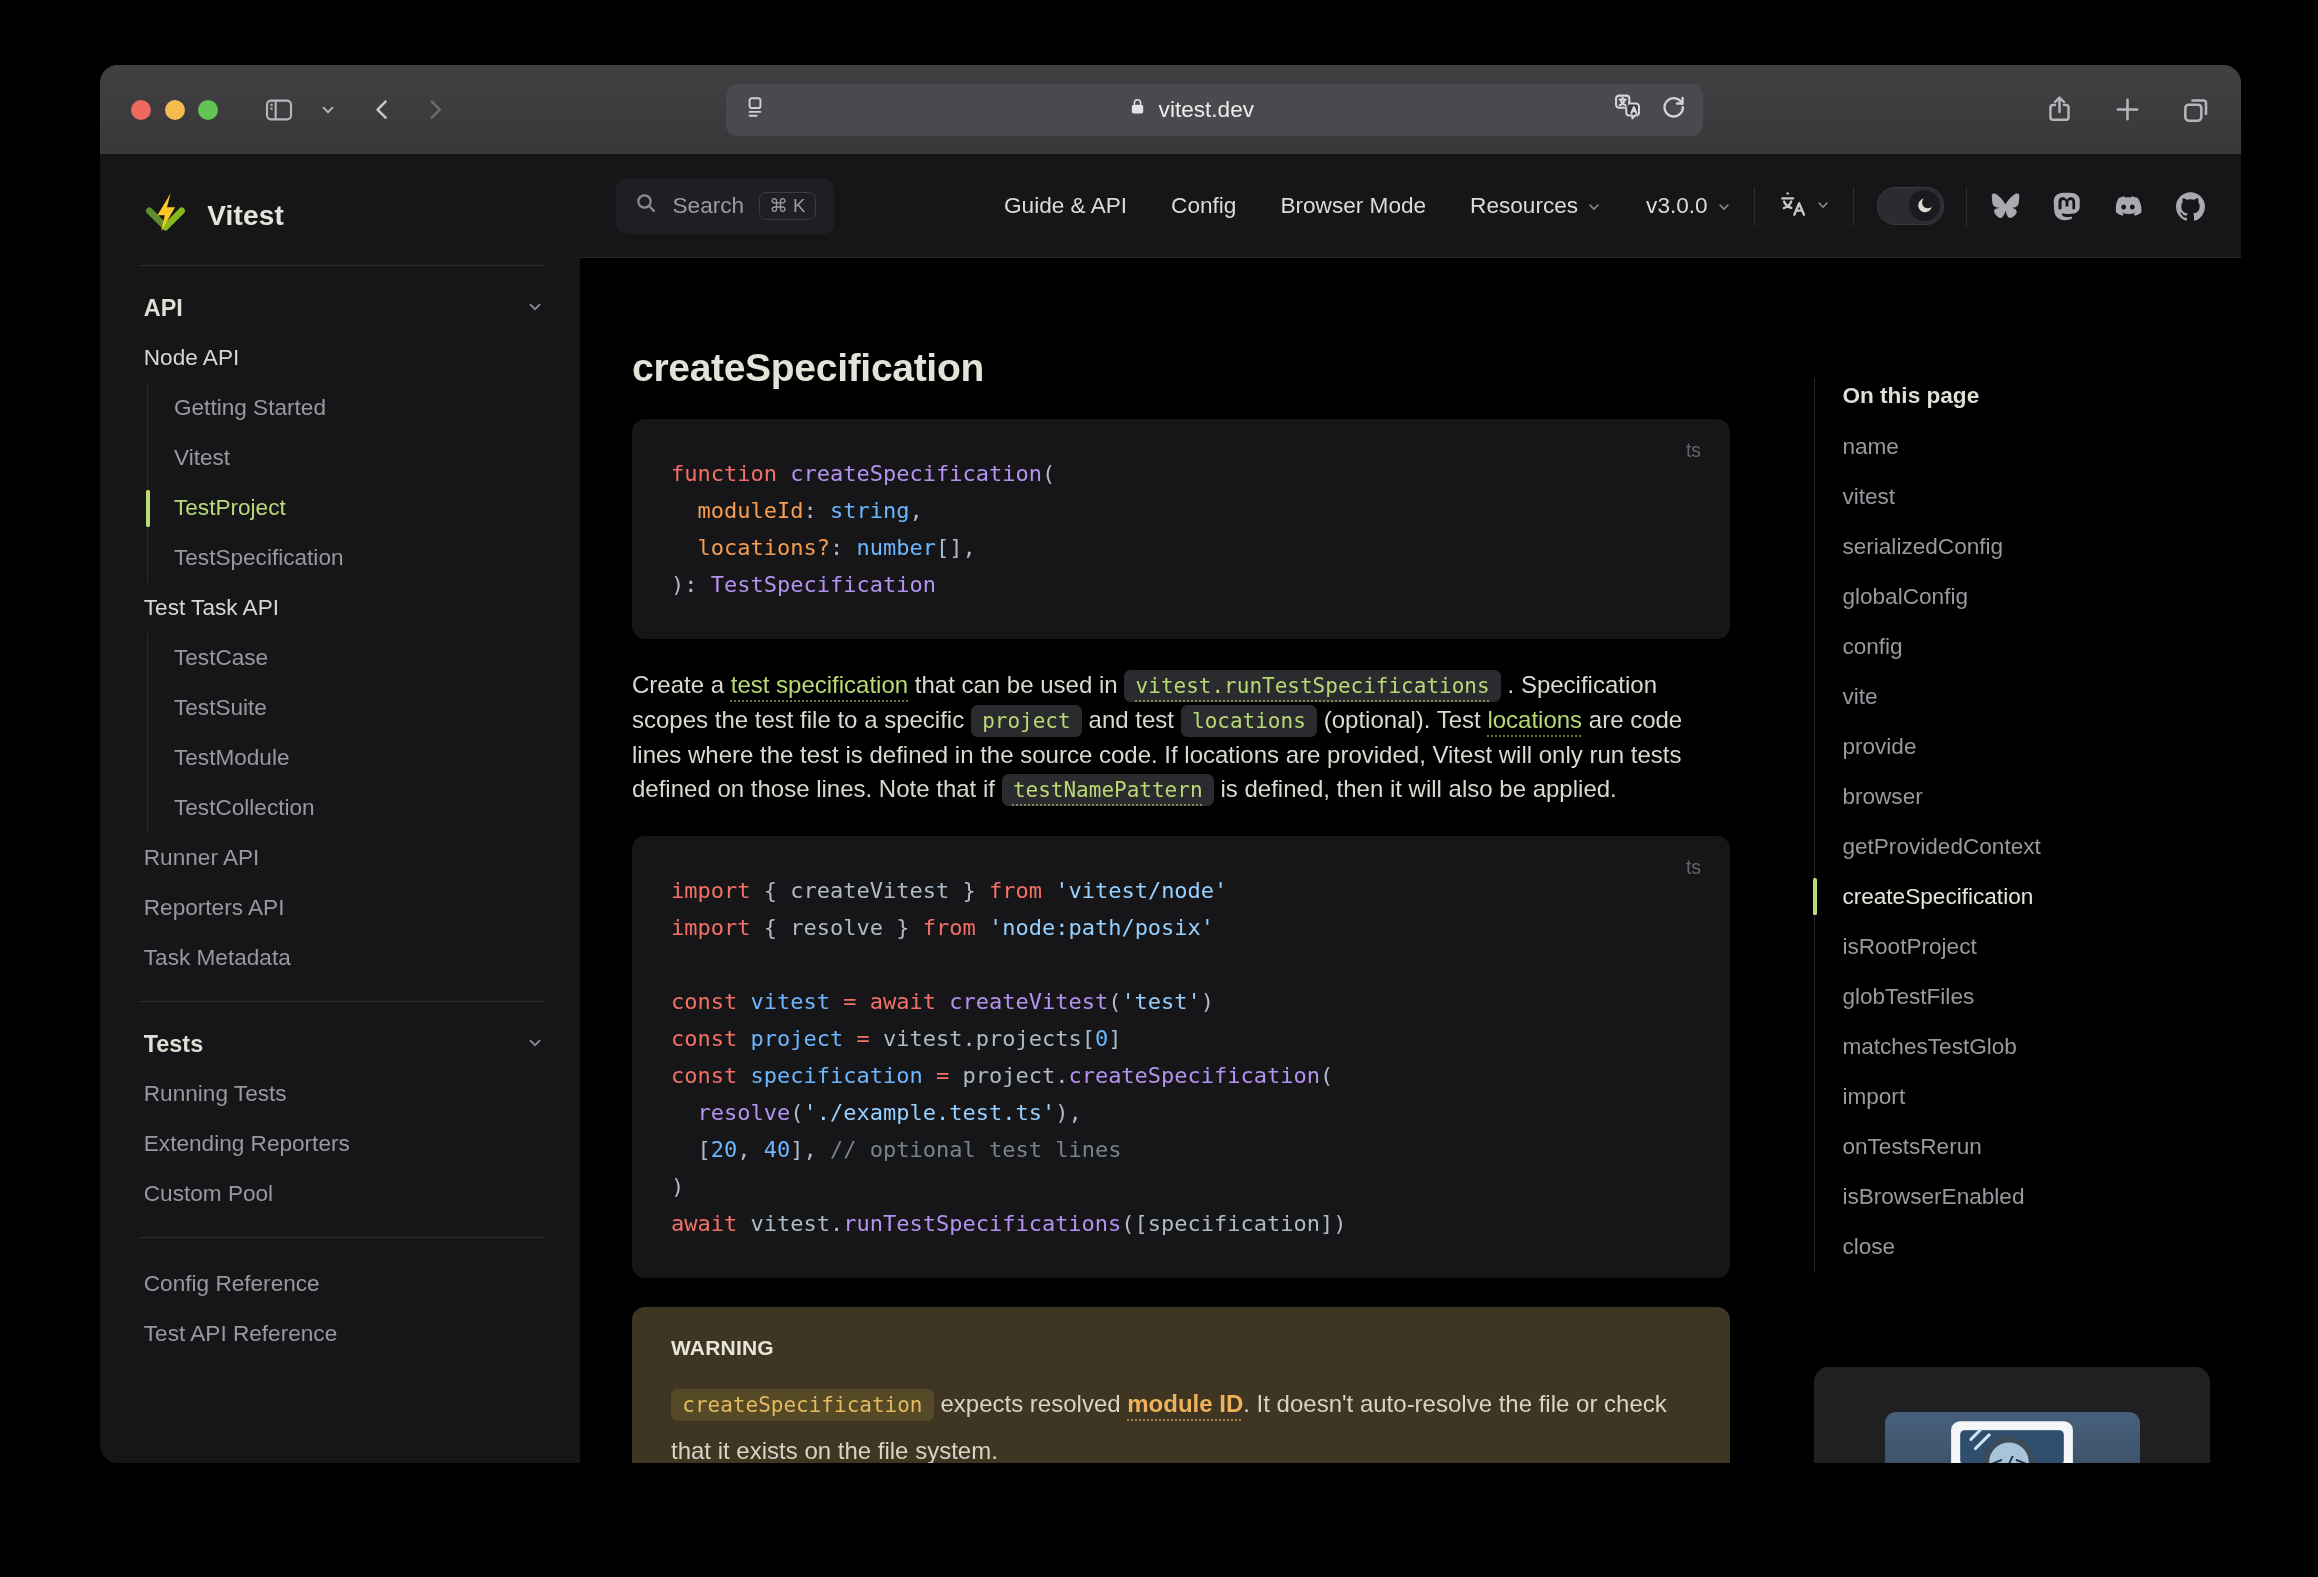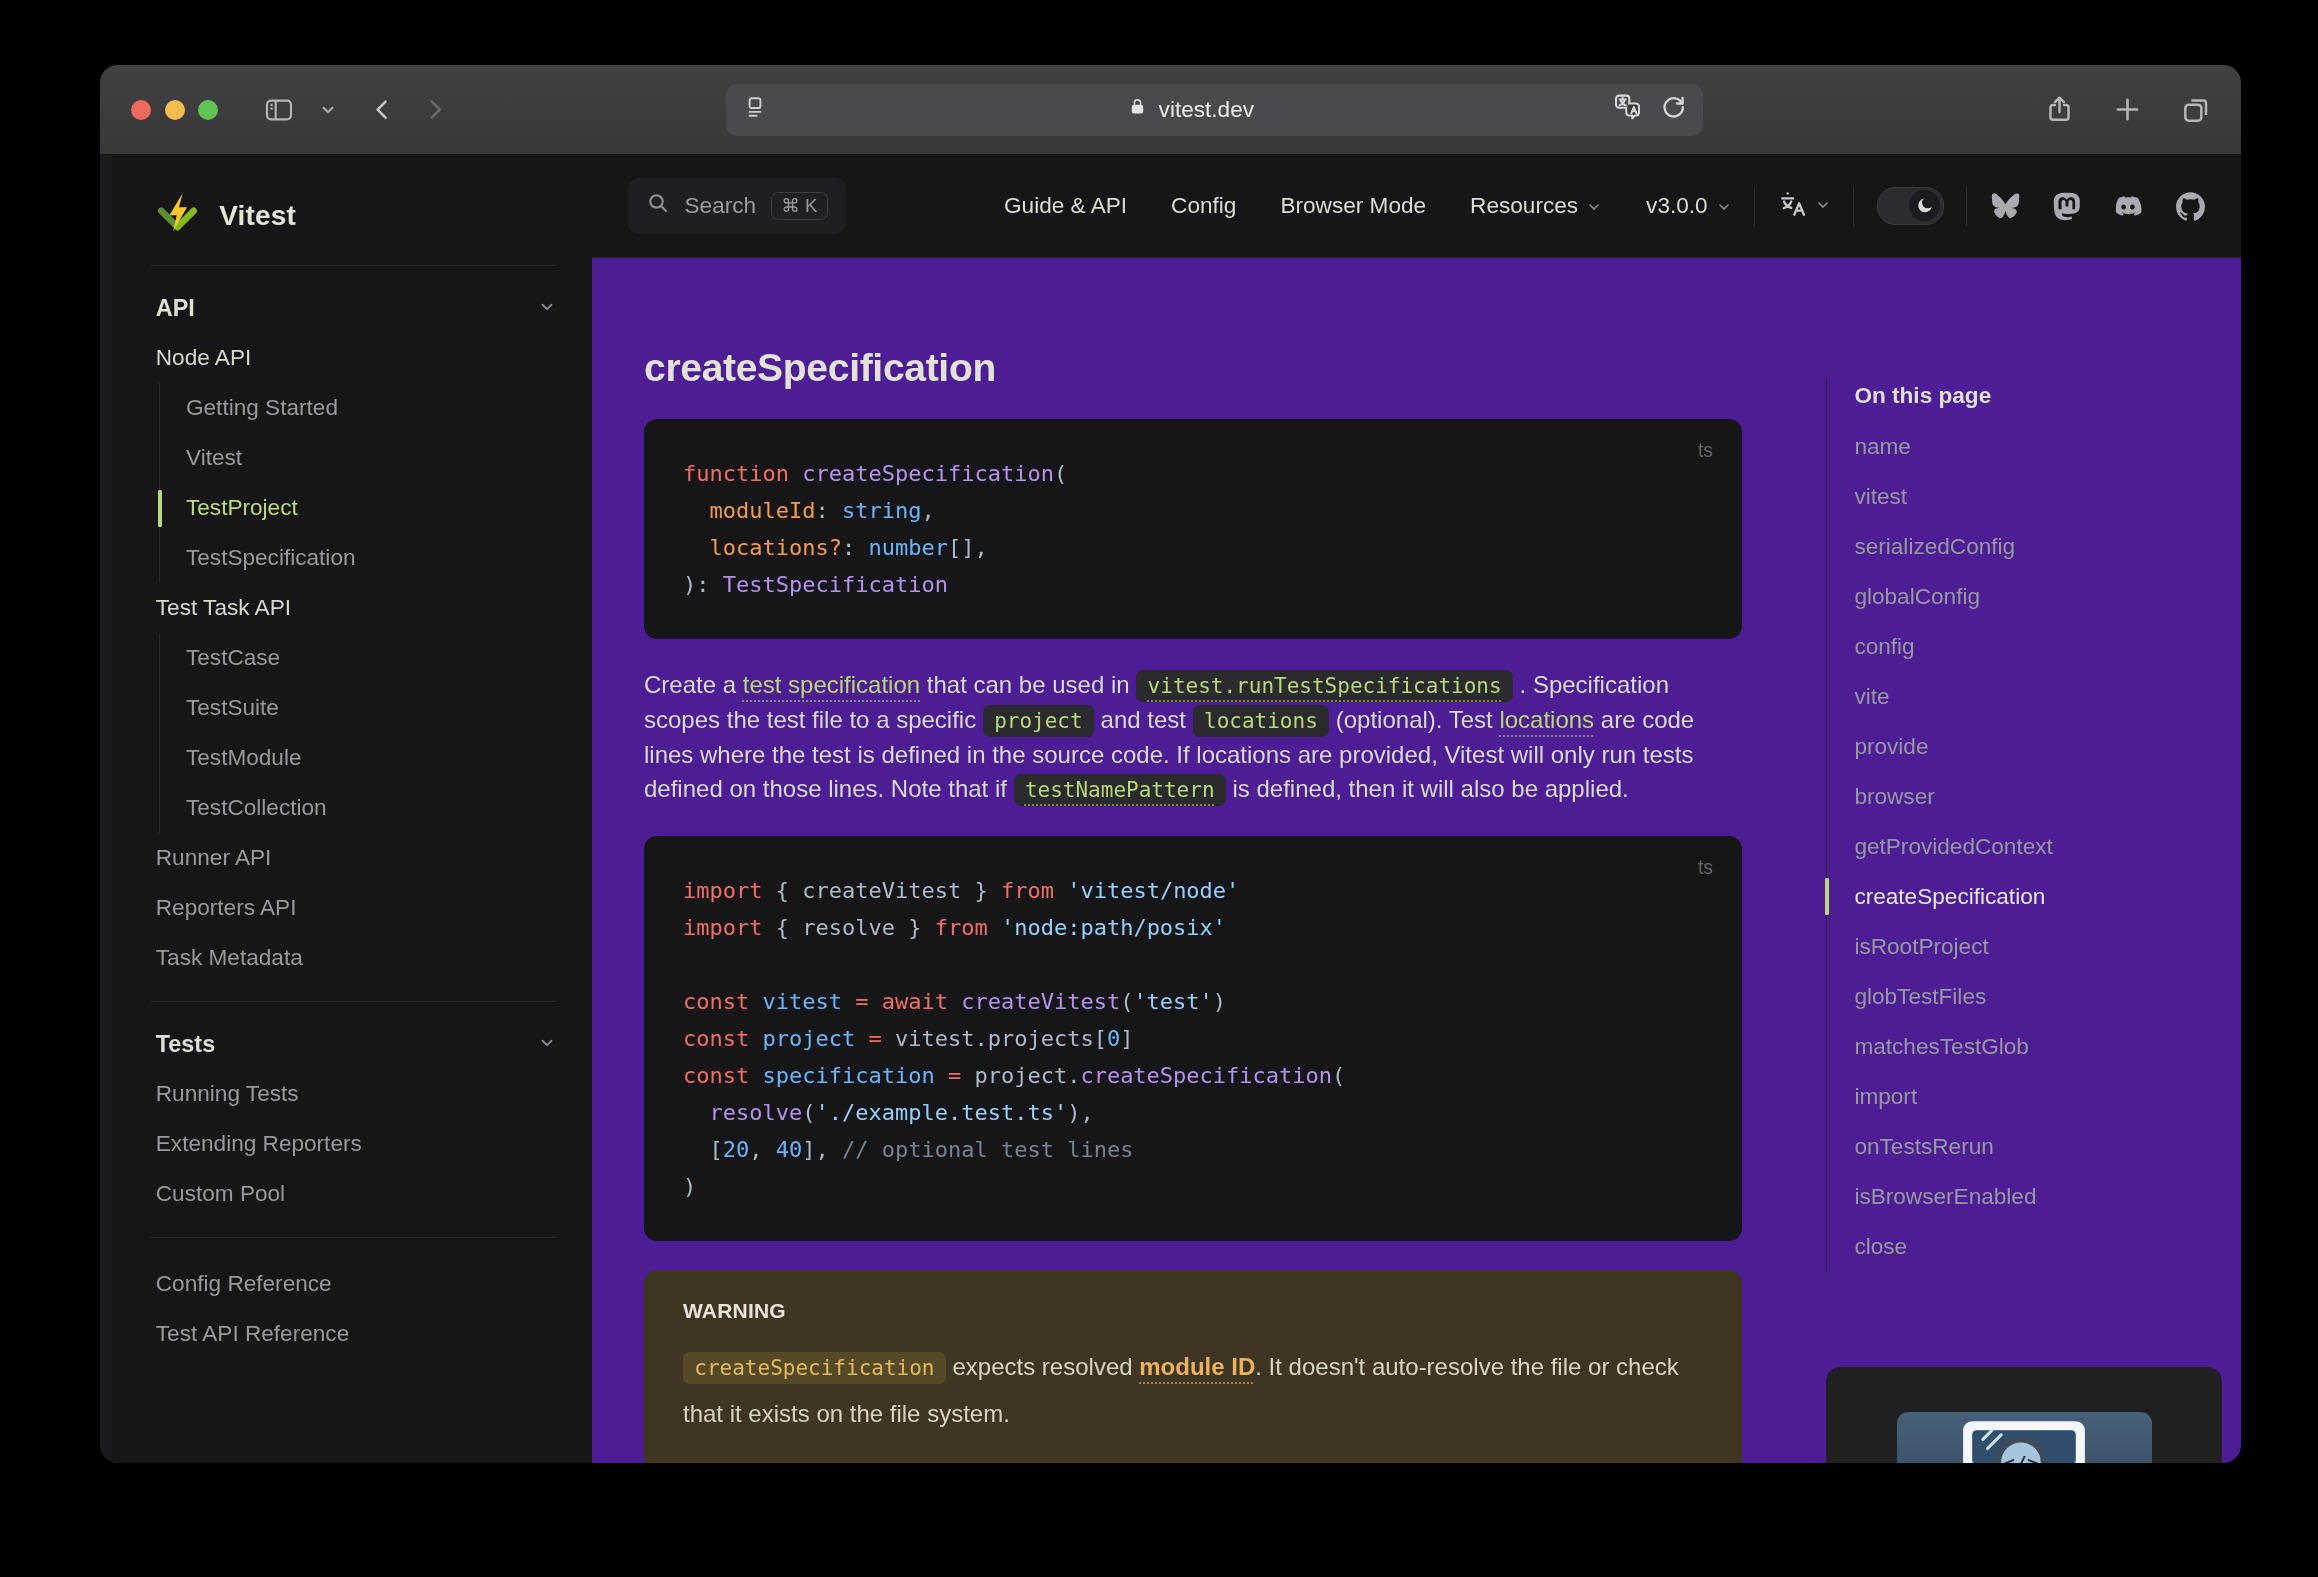--- a/index.html
+++ b/index.html
@@ -16,21 +16,21 @@
   .chrome-ic svg{display:block;}
   .chrome-left{display:flex;align-items:center;gap:24px;margin-left:45px;}
   .dim{color:#6d6b6f;}
   .addr{position:absolute;left:626px;top:18.6px;width:977px;height:52px;background:#4b494d;
     border-radius:11.3px;display:flex;align-items:center;color:#ececec;font-size:22.6px;}
   .addr .left-ic{margin-left:16px;color:#cfcdd1;}
   .addr .center{flex:1;display:flex;align-items:center;justify-content:center;gap:11px;}
   .addr .right-ics{display:flex;align-items:center;gap:18px;margin-right:16px;color:#d6d4d8;}
   .chrome-right{position:absolute;right:29px;top:0;height:89px;display:flex;align-items:center;gap:37px;color:#b7b5b9;}
   
-  .site{display:flex;height:1309px;background:#4c1d95;margin-left:12px;}
+  .site{display:flex;height:1309px;background:#000000;}
   .sidebar{width:480px;box-sizing:border-box;background:#161618;padding:31px 36px 0 39px;flex:none;overflow:hidden;}
   .brand{display:flex;align-items:center;gap:18px;padding:4.8px 0 24px 3.2px;border-bottom:0.8px solid #2a2a2e;}
   .brand-name{font-size:28px;font-weight:700;color:#e4e4da;letter-spacing:0.2px;}
   .sb-group{padding:21px 0 18px 4.8px;}
   .sb-group + .sb-group{border-top:0.8px solid #2a2a2e;}
   .sb-title-row{display:flex;align-items:center;justify-content:space-between;padding:8px 0 11.3px 0;}
   .sb-title{font-size:23.4px;font-weight:700;color:#dfdfd6;}
   .sb-chev{color:#8a8a91;}
   .sb-item{font-size:22.6px;color:#98989f;padding:12px 0;font-weight:500;cursor:pointer;white-space:nowrap;}
   .sb-item.head{color:#d8d8d0;}
@@ -355,20 +355,21 @@
             <div>
                 <div class="cl"><span class="tk-kw">import</span><span class="tk-pn"> { </span><span class="tk-fg">createVitest</span><span class="tk-pn"> } </span><span class="tk-kw">from</span><span class="tk-st"> 'vitest/node'</span></div>
                 <div class="cl"><span class="tk-kw">import</span><span class="tk-pn"> { </span><span class="tk-fg">resolve</span><span class="tk-pn"> } </span><span class="tk-kw">from</span><span class="tk-st"> 'node:path/posix'</span></div>
                 <div class="cl">&nbsp;</div>
                 <div class="cl"><span class="tk-kw">const</span><span class="tk-ty"> vitest</span><span class="tk-kw"> =</span><span class="tk-kw"> await</span><span class="tk-fn"> createVitest</span><span class="tk-pn">(</span><span class="tk-st">'test'</span><span class="tk-pn">)</span></div>
                 <div class="cl"><span class="tk-kw">const</span><span class="tk-ty"> project</span><span class="tk-kw"> =</span><span class="tk-fg"> vitest</span><span class="tk-pn">.</span><span class="tk-fg">projects</span><span class="tk-pn">[</span><span class="tk-ty">0</span><span class="tk-pn">]</span></div>
                 <div class="cl"><span class="tk-kw">const</span><span class="tk-ty"> specification</span><span class="tk-kw"> =</span><span class="tk-fg"> project</span><span class="tk-pn">.</span><span class="tk-fn">createSpecification</span><span class="tk-pn">(</span></div>
                 <div class="cl"><span class="tk-fn">  resolve</span><span class="tk-pn">(</span><span class="tk-st">'./example.test.ts'</span><span class="tk-pn">),</span></div>
                 <div class="cl"><span class="tk-pn">  [</span><span class="tk-ty">20</span><span class="tk-pn">, </span><span class="tk-ty">40</span><span class="tk-pn">],</span><span class="tk-cm"> // optional test lines</span></div>
                 <div class="cl"><span class="tk-pn">)</span></div>
+                <div class="cl"><span class="tk-kw">await</span><span class="tk-fg"> vitest</span><span class="tk-pn">.</span><span class="tk-fn">runTestSpecifications</span><span class="tk-pn">([</span><span class="tk-fg">specification</span><span class="tk-pn">])</span></div>
               </div>
           </div>
 
           <div class="warning">
             <div class="warn-title">WARNING</div>
             <div class="warn-body"><span class="icode-warn">createSpecification</span> expects resolved <span class="wlink">module ID</span>. It doesn't auto-resolve the file or check that it exists on the file system.</div>
           </div>
         </div>
 
         <div class="aside">

